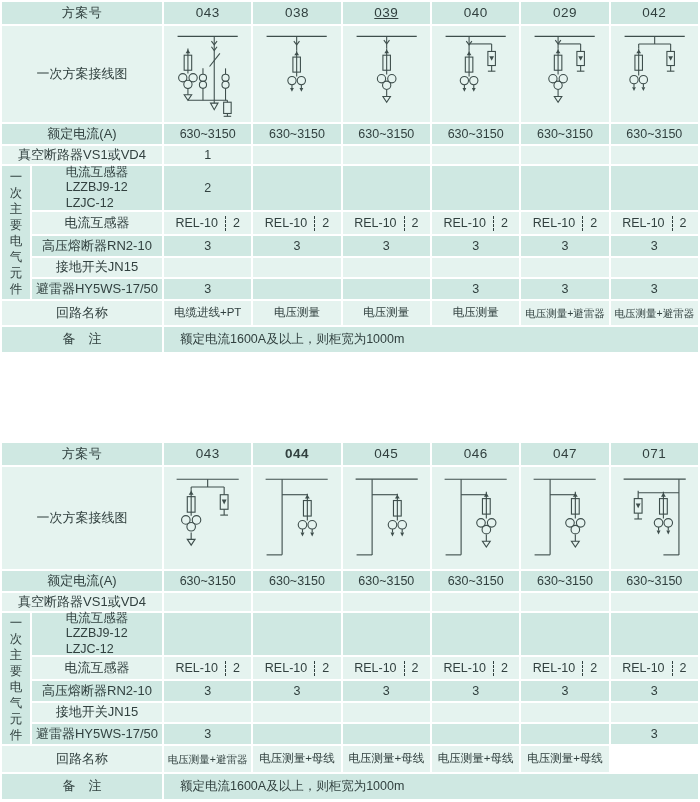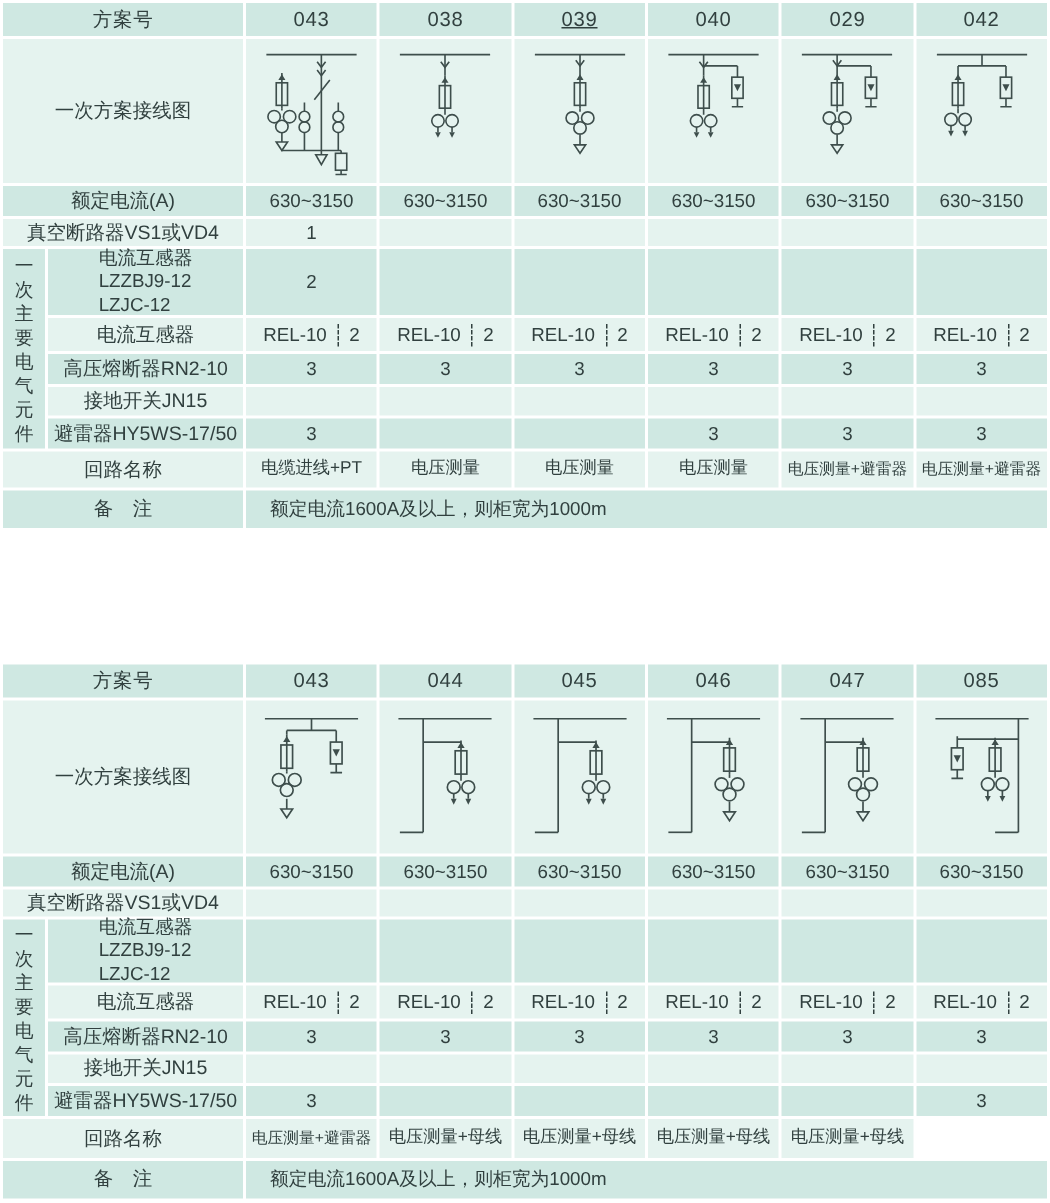--- a/index.html
+++ b/index.html
@@ -269,25 +269,25 @@
       <div class="cell light circuit small" style="grid-area: 10 / 8;">电压测量+避雷器</div>
       <div class="lbl dark" style="grid-area: 11 / 1 / auto / 3;">备　注</div>
       <div class="cell dark remarkcell" style="grid-area: 11 / 3 / auto / 9;">额定电流1600A及以上，则柜宽为1000m</div>
     </div>
   <div class="tbl t2" id="t2">
       <div class="cell dark vstrip" style="grid-area: 5 / 1 / 10;">
         <div class="vtxt">一次主要电气元件</div>
       </div>
       <div class="lbl dark hdr" style="grid-area: 1 / 1 / auto / 3;">方案号</div>
       <div class="cell dark hdr" style="grid-area: 1 / 3;">043</div>
-      <div class="cell dark hdr" style="grid-area: 1 / 4;">044</div>
+      <div class="cell dark hdr" style="grid-area: 1 / 4; font-weight: bold;">044</div>
       <div class="cell dark hdr" style="grid-area: 1 / 5;">045</div>
       <div class="cell dark hdr" style="grid-area: 1 / 6;">046</div>
       <div class="cell dark hdr" style="grid-area: 1 / 7;">047</div>
-      <div class="cell dark hdr" style="grid-area: 1 / 8;">085</div>
+      <div class="cell dark hdr" style="grid-area: 1 / 8;">071</div>
       <div class="lbl light" style="grid-area: 2 / 1 / auto / 3;">一次方案接线图</div>
       <div class="cell light diagcell" style="grid-area: 2 / 3;">
         <svg class="diag" viewBox="0 0 90 100" preserveAspectRatio="xMidYMid meet">
           <line x1="13" y1="10" x2="77" y2="10"></line>
           <line x1="45" y1="10" x2="45" y2="18"></line>
           <line x1="28" y1="18" x2="62" y2="18"></line>
           <line x1="28" y1="18" x2="28" y2="21"></line>
           <line x1="28" y1="21" x2="28" y2="46"></line>
           <rect x="24" y="28" width="8" height="16"></rect>
           <path class="f" d="M25.5 26h5l-2.5 -4z"></path>

